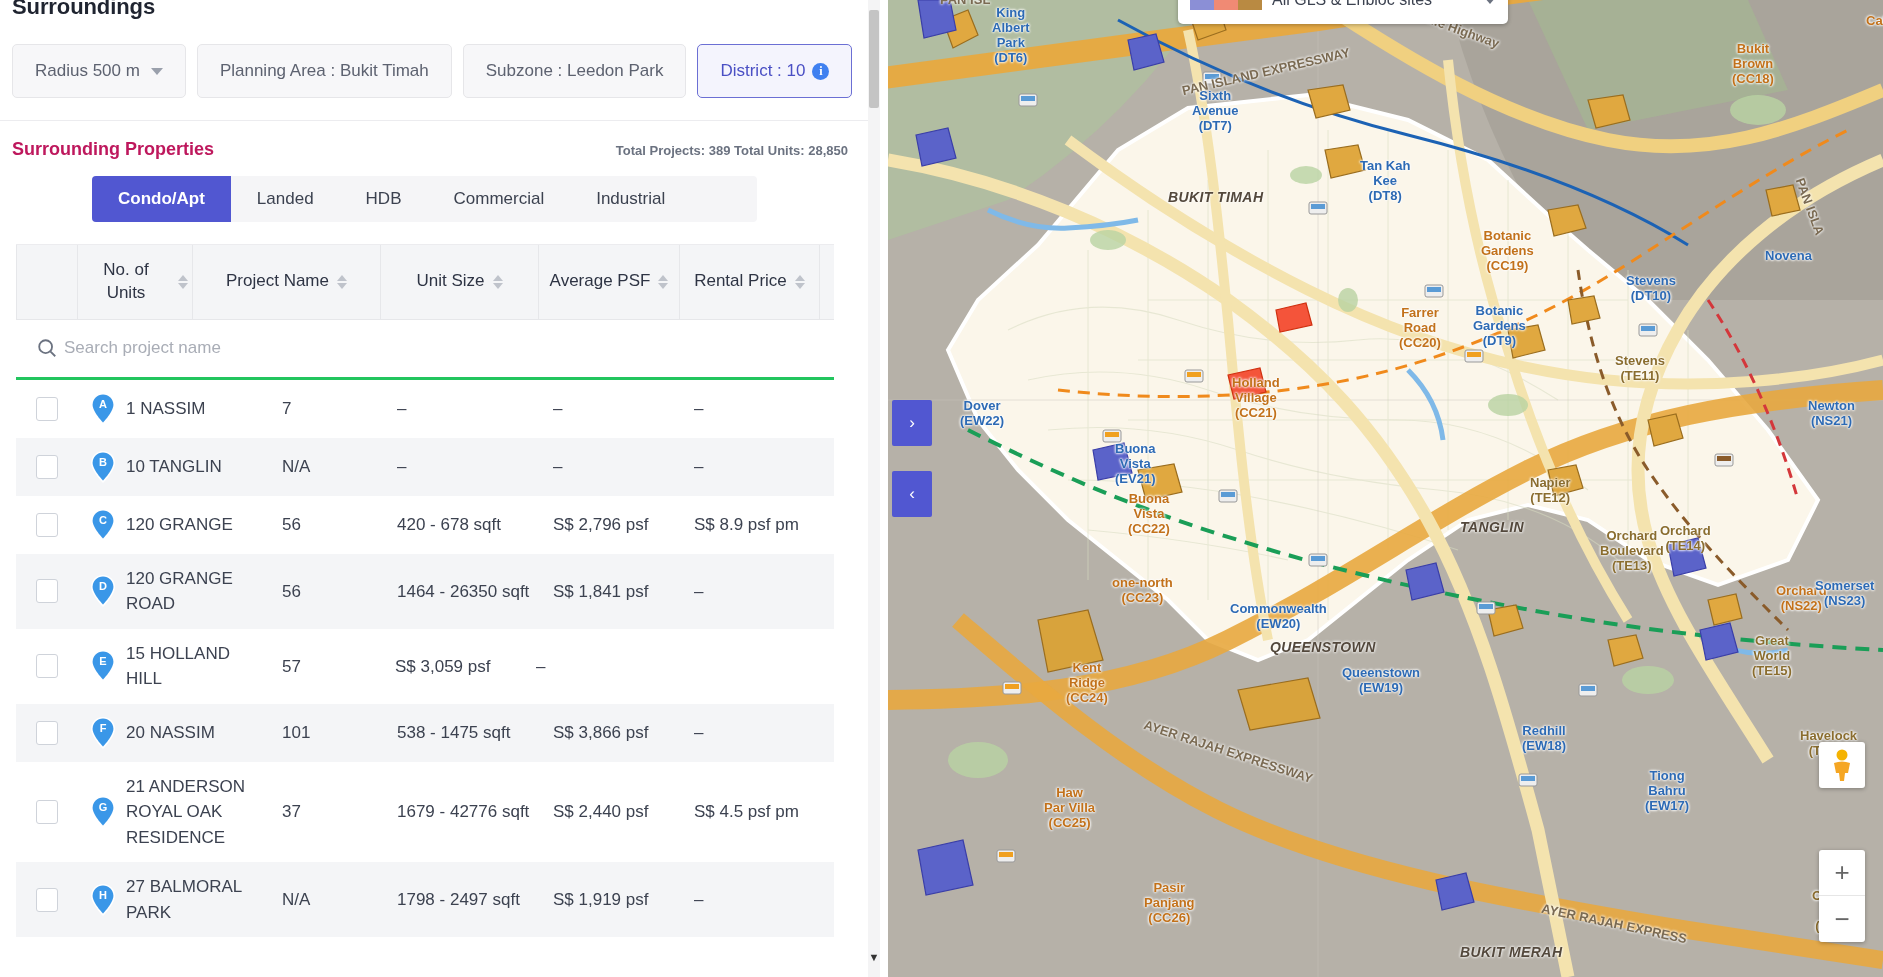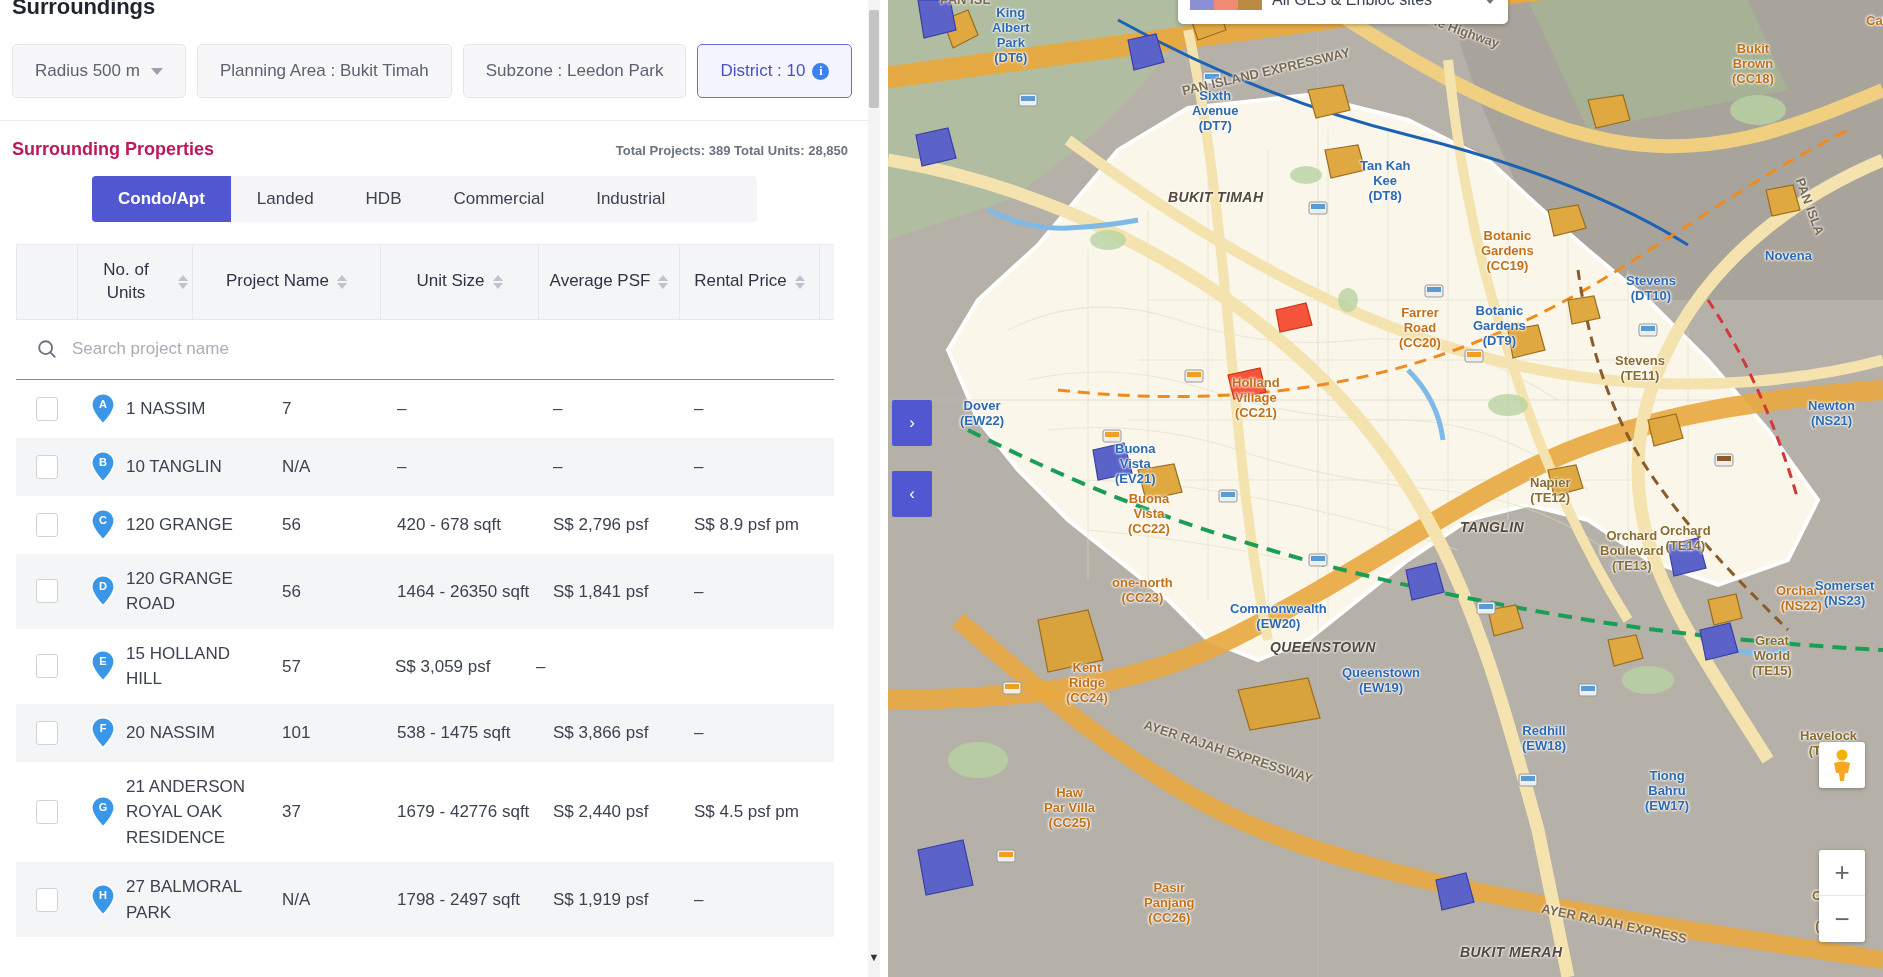--- a/index.html
+++ b/index.html
@@ -111,23 +111,23 @@
   .sorter { display:inline-flex; flex-direction:column; gap:2px; }
   .sorter i {
     display:block; width:0;height:0;
     border-left:5px solid transparent; border-right:5px solid transparent;
   }
   .sorter i.up { border-bottom:6px solid #bfc3cb; }
   .sorter i.dn { border-top:6px solid #bfc3cb; }
 
   
   .search-row {
-    display:flex; align-items:center; gap:14px;
+    display:flex; align-items:center; gap:6px;
     height: 60px; padding-left: 20px;
-    border-bottom:1px solid #22c55e;
+    border-bottom:3px solid #22c55e;
   }
   .search-row svg { flex: none; }
   .search-row input {
     border:none; outline:none; background:transparent;
     font-size:17px; color:#2e3444; width: 560px;
     font-family:"Liberation Sans", sans-serif;
   }
   .search-row input::placeholder { color:#a9adb6; }
 
   

